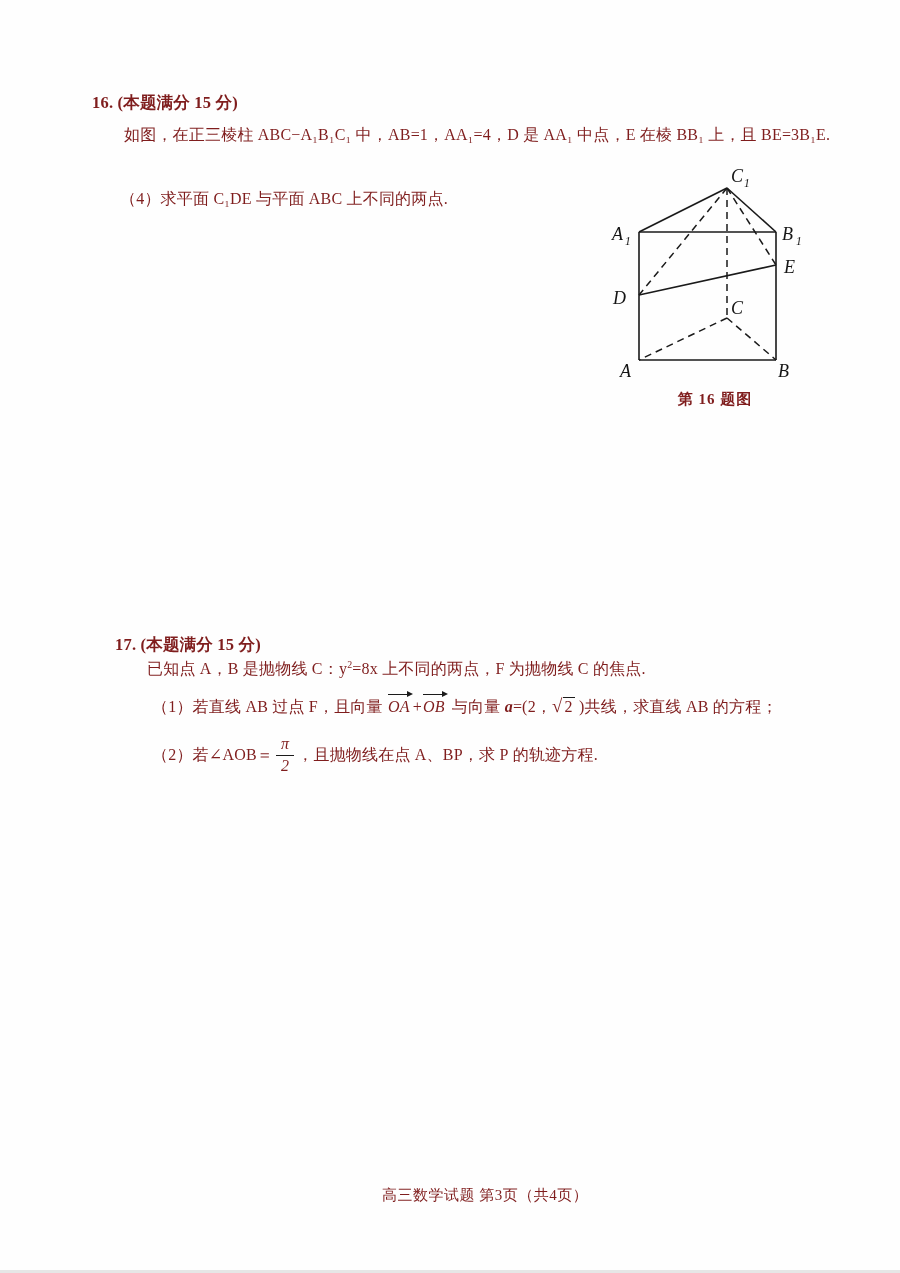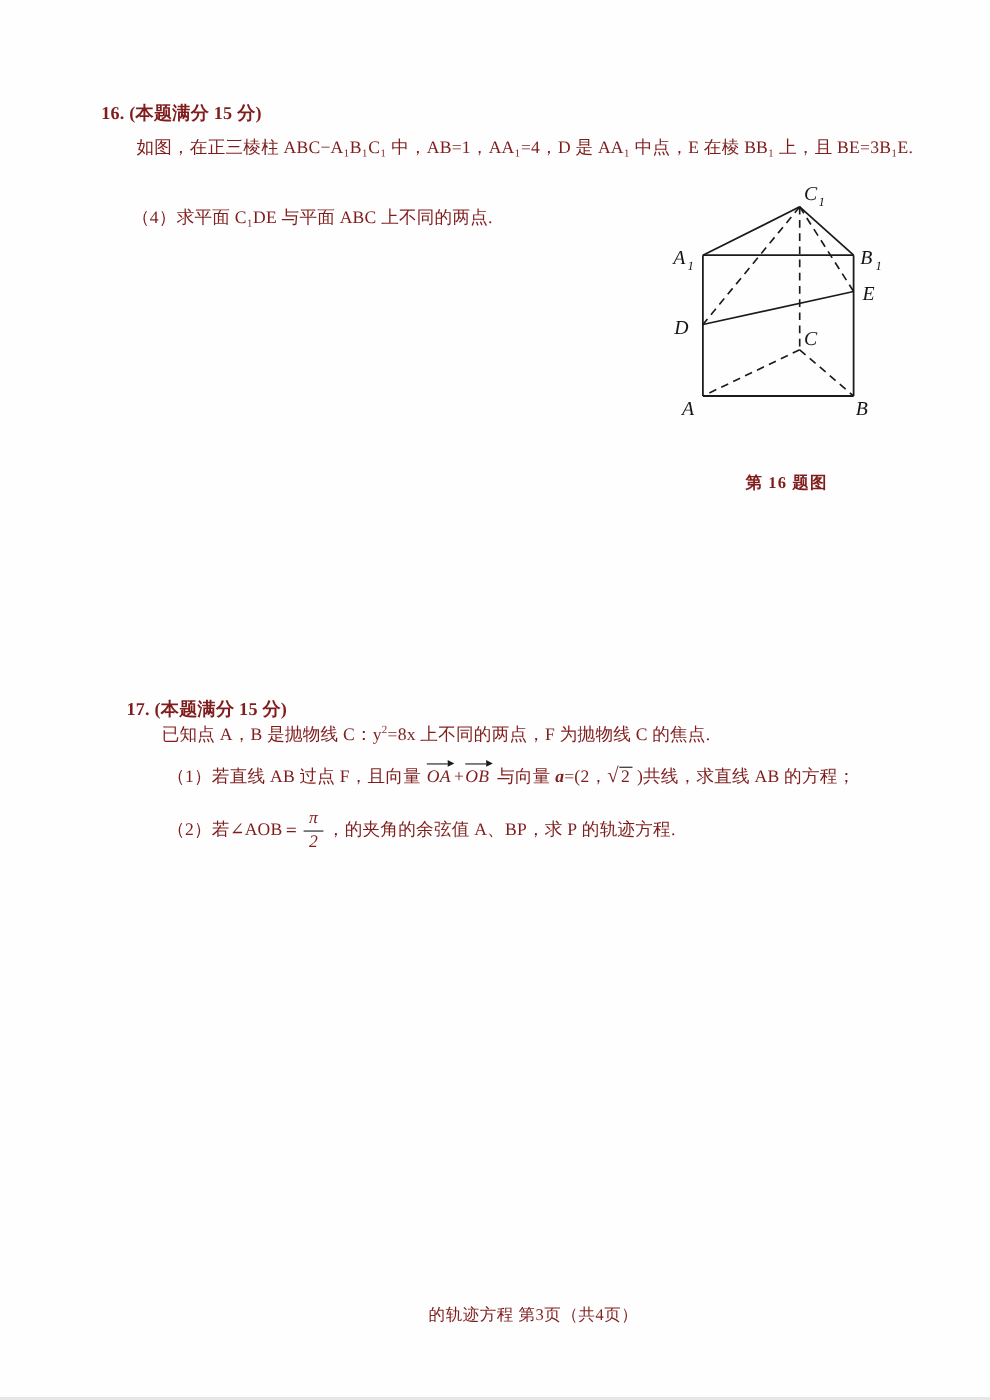--- a/index.html
+++ b/index.html
@@ -38,21 +38,21 @@
   .mathline{display:flex;align-items:center;height:44px;justify-content:space-between;}
   .mathline>span{white-space:pre;}
   .frac{
     display:inline-block;text-align:center;font-style:italic;
     line-height:1.05;margin:0 3px;vertical-align:middle;
   }
   .fnum{display:block;border-bottom:1.3px solid #1b1b1b;padding:0 5px 2px;}
   .fden{display:block;padding-top:2px;}
   .caption{
     position:absolute;top:390px;left:615px;width:200px;text-align:center;
-    font-weight:bold;font-size:15px;letter-spacing:1px;margin-top:40px;
+    font-weight:bold;font-size:15px;letter-spacing:1px;
   }
   .footer{
     position:absolute;top:1186px;left:calc(50% + 35px);
     transform:translateX(-50%);
     font-size:15px;letter-spacing:0.5px;white-space:nowrap;
   }
   .scan-edge{
     position:absolute;left:0;right:0;bottom:0;height:3px;background:#e6e6e6;
   }
   svg text{
@@ -104,25 +104,25 @@
 
   <div class="line hdr" style="top:630px;left:115px">17. (本题满分 15 分)</div>
   <div class="line" style="top:654px;left:147px"><span class="sg-cn">已知点 </span><span class="sg-it">A</span><span class="sg-cn">，</span><span class="sg-it">B</span><span class="sg-cn"> 是抛物线 </span><span class="sg-it">C</span><span class="sg-cn">：</span><span class="sg-it">y</span><span class="sg-sup">2</span><span class="sg-pl">=8</span><span class="sg-it">x</span><span class="sg-cn"> 上不同的两点，</span><span class="sg-it">F</span><span class="sg-cn"> 为抛物线 </span><span class="sg-it">C</span><span class="sg-cn"> 的焦点.</span></div>
   <div class="line" style="top:690px;left:152px"><span class="sg-cn">（1）若直线 </span><span class="sg-it">AB</span><span class="sg-cn"> 过点 </span><span class="sg-it">F</span><span class="sg-cn">，且向量 </span><span class="sg-vec">OA</span><span class="sg-pl">+</span><span class="sg-vec">OB</span><span class="sg-cn"> 与向量 </span><span class="sg-bi">a</span><span class="sg-pl">=(2，</span><span class="sqrt"><span class="rad">√</span><span class="rcand">2</span></span><span class="sg-pl"> )</span><span class="sg-cn">共线，求直线 </span><span class="sg-it">AB</span><span class="sg-cn"> 的方程；</span></div>
   <div class="line mathline" style="top:733px;left:152px">
       <span class="sg-cn">（2）若</span>
       <span class="sg-pl">∠</span>
       <span class="sg-it">AOB</span>
       <span class="sg-pl">＝</span>
       <span class="frac"><span class="fnum">π</span><span class="fden">2</span></span>
-      <span class="sg-cn">，的夹角的余弦值 </span>
+      <span class="sg-cn">，且抛物线在点 </span>
       <span class="sg-it">A</span>
       <span class="sg-cn">、</span>
       <span class="sg-it">B</span>
       <span class="sg-it">P</span>
       <span class="sg-cn">，求 </span>
       <span class="sg-it">P</span>
       <span class="sg-cn"> 的轨迹方程.</span>
     </div>
 
-  <div class="footer">的轨迹方程 第3页（共4页）</div>
+  <div class="footer">高三数学试题 第3页（共4页）</div>
   <div class="scan-edge"></div>
 </div>
 
 </body></html>

